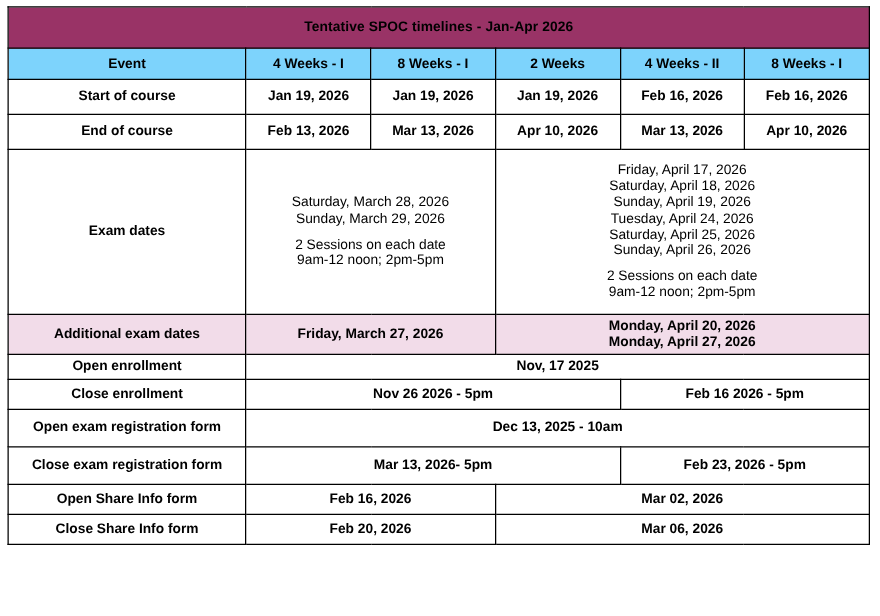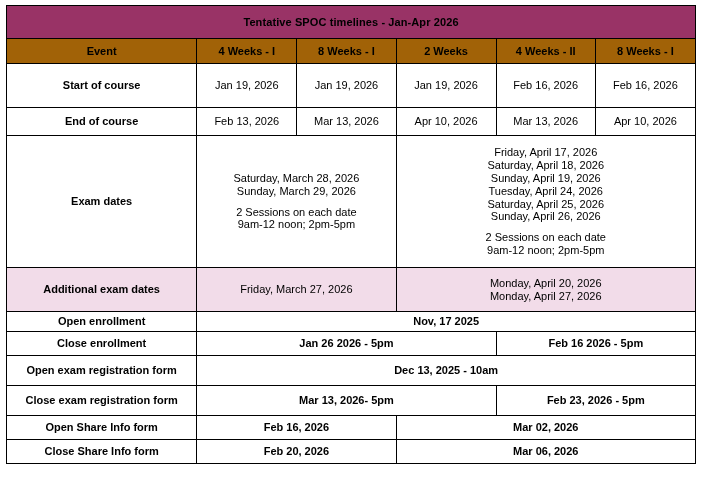--- a/index.html
+++ b/index.html
@@ -48,21 +48,21 @@
     font-size: 19px;
     font-weight: bold;
     letter-spacing: 0.1px;
     text-align: center;
     height: 28px;
     padding: 1px 4px 3px 4px;
   }
 
   
   td.colhead {
-    background: #a16207;
+    background: #7dd3fc;
     font-weight: bold;
     font-size: 12px;
     height: 20px;
     text-align: center;
     padding: 1px 2px;
   }
 
   
   td.rowlabel {
     text-align: left;
@@ -75,21 +75,21 @@
   td.rowlabel-pink {
     background: #f2dce9;
   }
 
   td.pinkrow {
     background: #f2dce9;
   }
 
   td.datecell {
     font-size: 11.8px;
-    font-weight: normal;
+    font-weight: bold;
   }
 
   td.boldcell {
     font-weight: bold;
     font-size: 11.8px;
   }
 
   td.examcell {
     font-size: 11.6px;
     line-height: 1.22;
@@ -124,21 +124,21 @@
 
       <tr>
         <td class="colhead">Event</td>
         <td class="colhead">4 Weeks - I</td>
         <td class="colhead">8 Weeks - I</td>
         <td class="colhead">2 Weeks</td>
         <td class="colhead">4 Weeks - II</td>
         <td class="colhead">8 Weeks - I</td>
       </tr>
 
-      <tr style="height:44px">
+      <tr style="height:28px">
         <td class="rowlabel">Start of course</td>
         <td class="datecell">Jan 19, 2026</td>
         <td class="datecell">Jan 19, 2026</td>
         <td class="datecell">Jan 19, 2026</td>
         <td class="datecell">Feb 16, 2026</td>
         <td class="datecell">Feb 16, 2026</td>
       </tr>
 
       <tr style="height:28px">
         <td class="rowlabel">End of course</td>
@@ -164,37 +164,37 @@
           <span class="nl">Sunday, April 19, 2026</span>
           <span class="nl">Tuesday, April 24, 2026</span>
           <span class="nl">Saturday, April 25, 2026</span>
           <span class="nl">Sunday, April 26, 2026</span>
           <span class="blank-line"></span>
           <span class="nl">2 Sessions on each date</span>
           <span class="nl">9am-12 noon; 2pm-5pm</span>
         </td>
       </tr>
 
-      <tr style="height:44px">
+      <tr style="height:32px">
         <td class="rowlabel rowlabel-pink">Additional exam dates</td>
         <td class="pinkrow datecell" colspan="2">Friday, March 27, 2026</td>
         <td class="pinkrow datecell" colspan="3">
           <span class="nl">Monday, April 20, 2026</span>
           <span class="nl">Monday, April 27, 2026</span>
         </td>
       </tr>
 
       <tr style="height:20px">
         <td class="rowlabel">Open enrollment</td>
         <td class="boldcell" colspan="5">Nov, 17 2025</td>
       </tr>
 
       <tr style="height:24px">
         <td class="rowlabel">Close enrollment</td>
-        <td class="boldcell" colspan="3">Jan 26 2026 - 5pm</td>
+        <td class="boldcell" colspan="3">Nov 26 2026 - 5pm</td>
         <td class="boldcell" colspan="2">Feb 16 2026 - 5pm</td>
       </tr>
 
       <tr style="height:30px">
         <td class="rowlabel">Open exam registration form</td>
         <td class="boldcell" colspan="5">Dec 13, 2025 - 10am</td>
       </tr>
 
       <tr style="height:30px">
         <td class="rowlabel">Close exam registration form</td>

